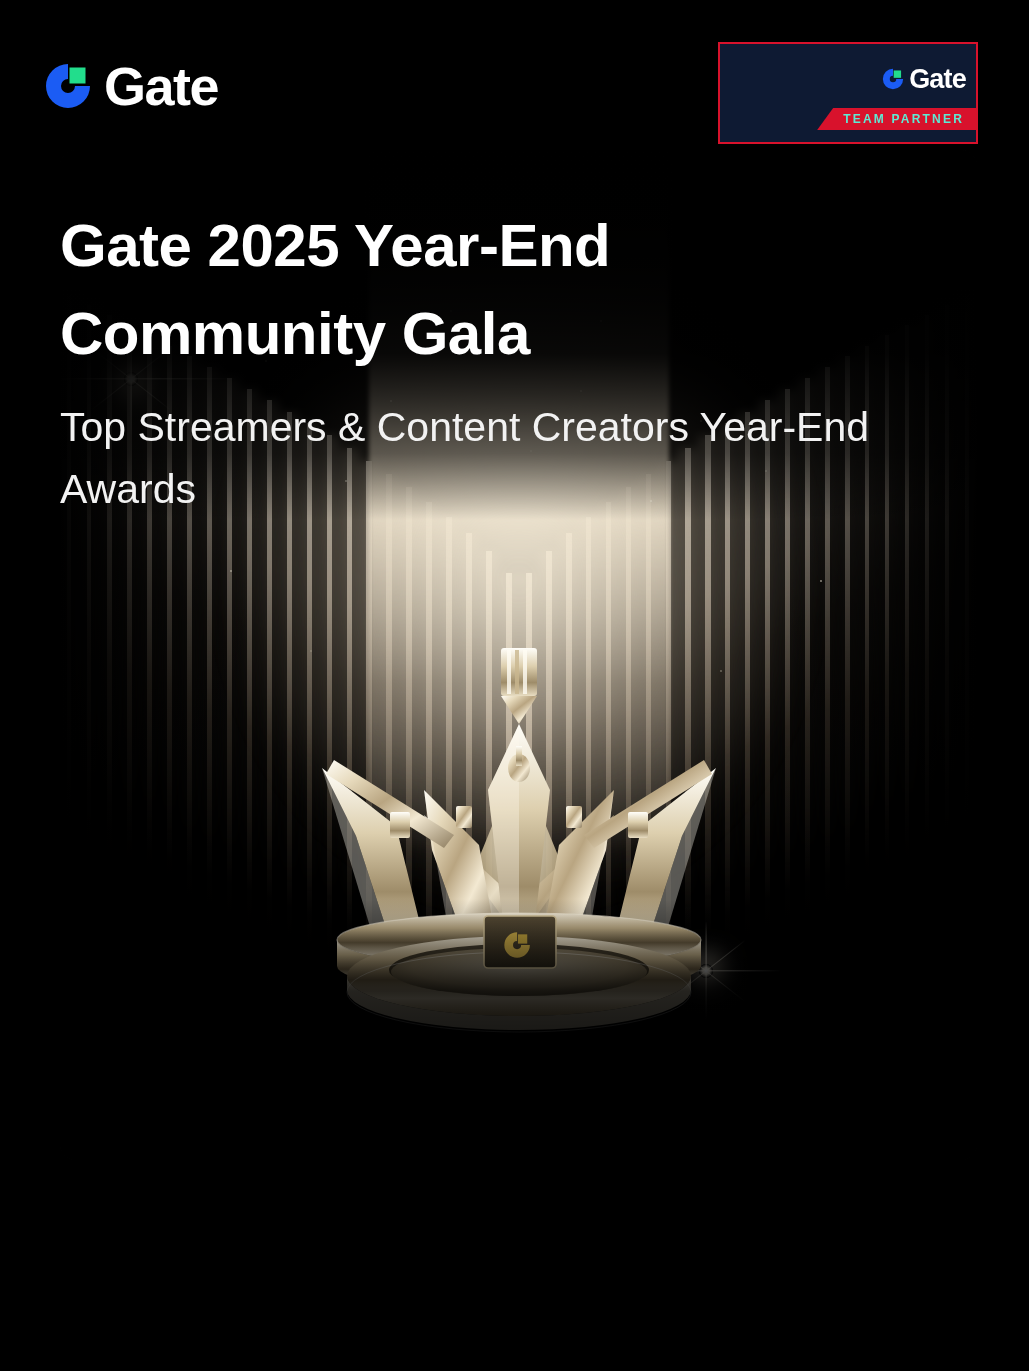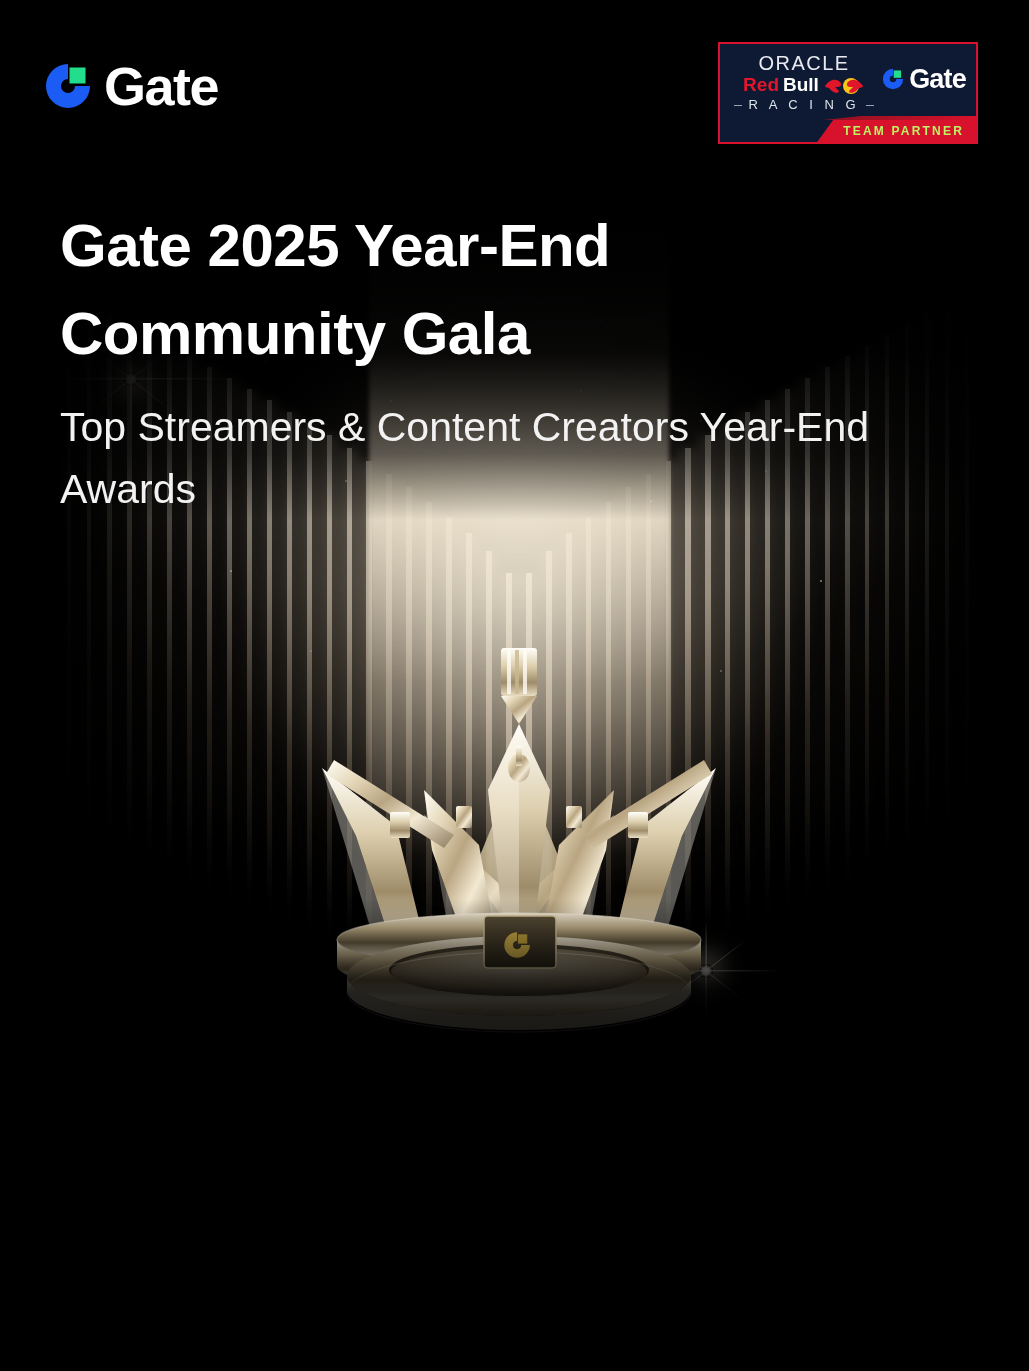--- a/index.html
+++ b/index.html
@@ -60,22 +60,22 @@
   .badge-gate {
     position:absolute; right:10px; top:22px;
     display:flex; align-items:center; gap:4px;
   }
   .badge-gate .gmark { width:24px; height:24px; }
   .badge-gate-name {
     color:#fff; font-size:27px; font-weight:700; letter-spacing:-0.8px;
     line-height:26px;
   }
   .team-partner {
-    position:absolute; right:0; bottom:0; height:22px;
-    background:#d8122c; color:#bef264;
+    position:absolute; right:0; bottom:12px; height:22px;
+    background:#d8122c; color:#5eead4;
     font-size:12px; font-weight:700; letter-spacing:2.2px;
     display:flex; align-items:center; padding:0 12px 0 26px;
     clip-path:polygon(16px 0, 100% 0, 100% 100%, 0 100%);
   }
   .tp-underglow {
     position:absolute; right:0; bottom:22px; width:255px; height:4px;
     background:linear-gradient(90deg,#0e1a33 0%,#8d0f20 40%,#d8122c 100%);
     clip-path:polygon(55% 0, 100% 0, 100% 100%, 40% 100%);
   }
 
@@ -198,43 +198,20 @@
         <svg viewBox="0 0 52 52" width="52" height="52">
           <path d="M26 4 A22 22 0 1 0 48 26 L33 26 A7 7 0 1 1 26 19 Z" fill="#1b5cf4"></path>
           <rect x="27.5" y="7.5" width="16" height="16" fill="#22dd8c"></rect>
         </svg>
       </span>
       <span class="brand-name">Gate</span>
     </div>
 
     <div class="partner-badge">
       <div class="badge-inner">
-        <div class="rb-block">
-          <div class="rb-oracle">ORACLE</div>
-          <div class="rb-redbull">
-            <span class="rb-red">Red</span>
-            <span class="rb-white">Bull</span>
-            <span class="bulls">
-              <svg viewBox="0 0 42 20" width="42" height="20">
-                <circle cx="28" cy="11" r="8" fill="#f5c518"></circle>
-                <path d="M2 12 C6 4 13 3 17 7 C19 9 18 12 15 12 L12 12 L15 15
-                         C18 18 12 19 9 16 L6 13 Z" fill="#e2162b"></path>
-                <path d="M40 12 C36 4 29 3 25 7 C23 9 24 12 27 12 L30 12 L27 15
-                         C24 18 30 19 33 16 L36 13 Z" fill="#e2162b"></path>
-                <path d="M2 11 L7 6 L5 12 Z" fill="#e2162b"></path>
-                <path d="M40 11 L35 6 L37 12 Z" fill="#e2162b"></path>
-              </svg>
-            </span>
-          </div>
-          <div class="rb-line">
-            <span class="rb-rule"></span>
-            <span class="rb-racing">R A C I N G</span>
-            <span class="rb-rule"></span>
-          </div>
-        </div>
 
         <div class="badge-gate">
           <span class="gmark">
             <svg viewBox="0 0 52 52" width="24" height="24">
               <path d="M26 4 A22 22 0 1 0 48 26 L33 26 A7 7 0 1 1 26 19 Z" fill="#1b5cf4"></path>
               <rect x="27.5" y="7.5" width="16" height="16" fill="#22dd8c"></rect>
             </svg>
           </span>
           <span class="badge-gate-name">Gate</span>
         </div>

